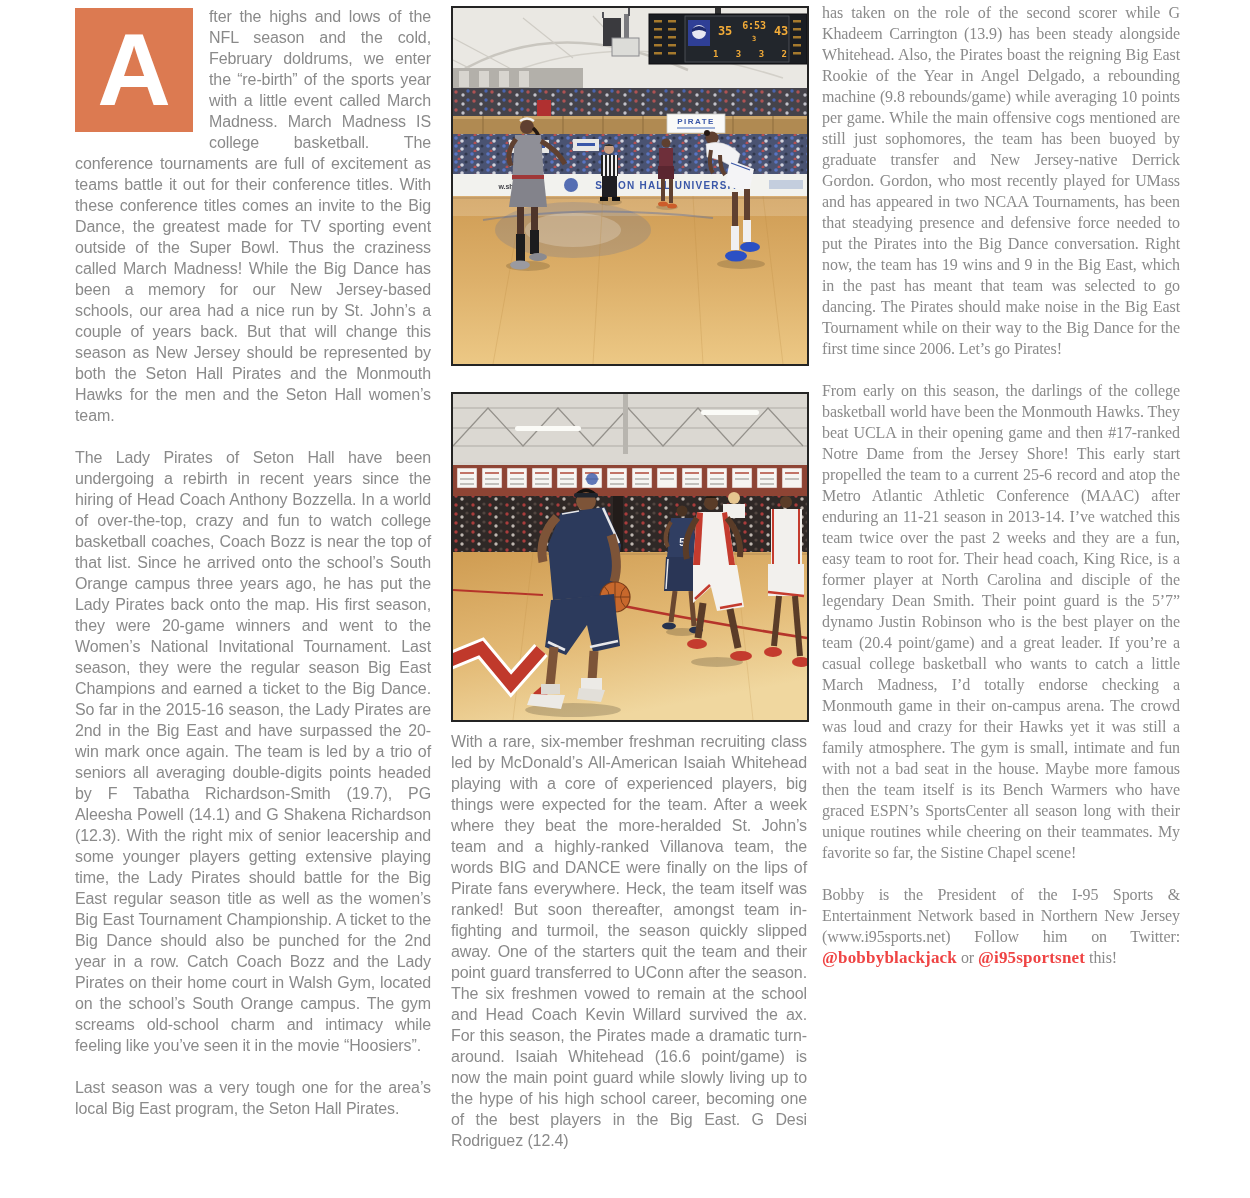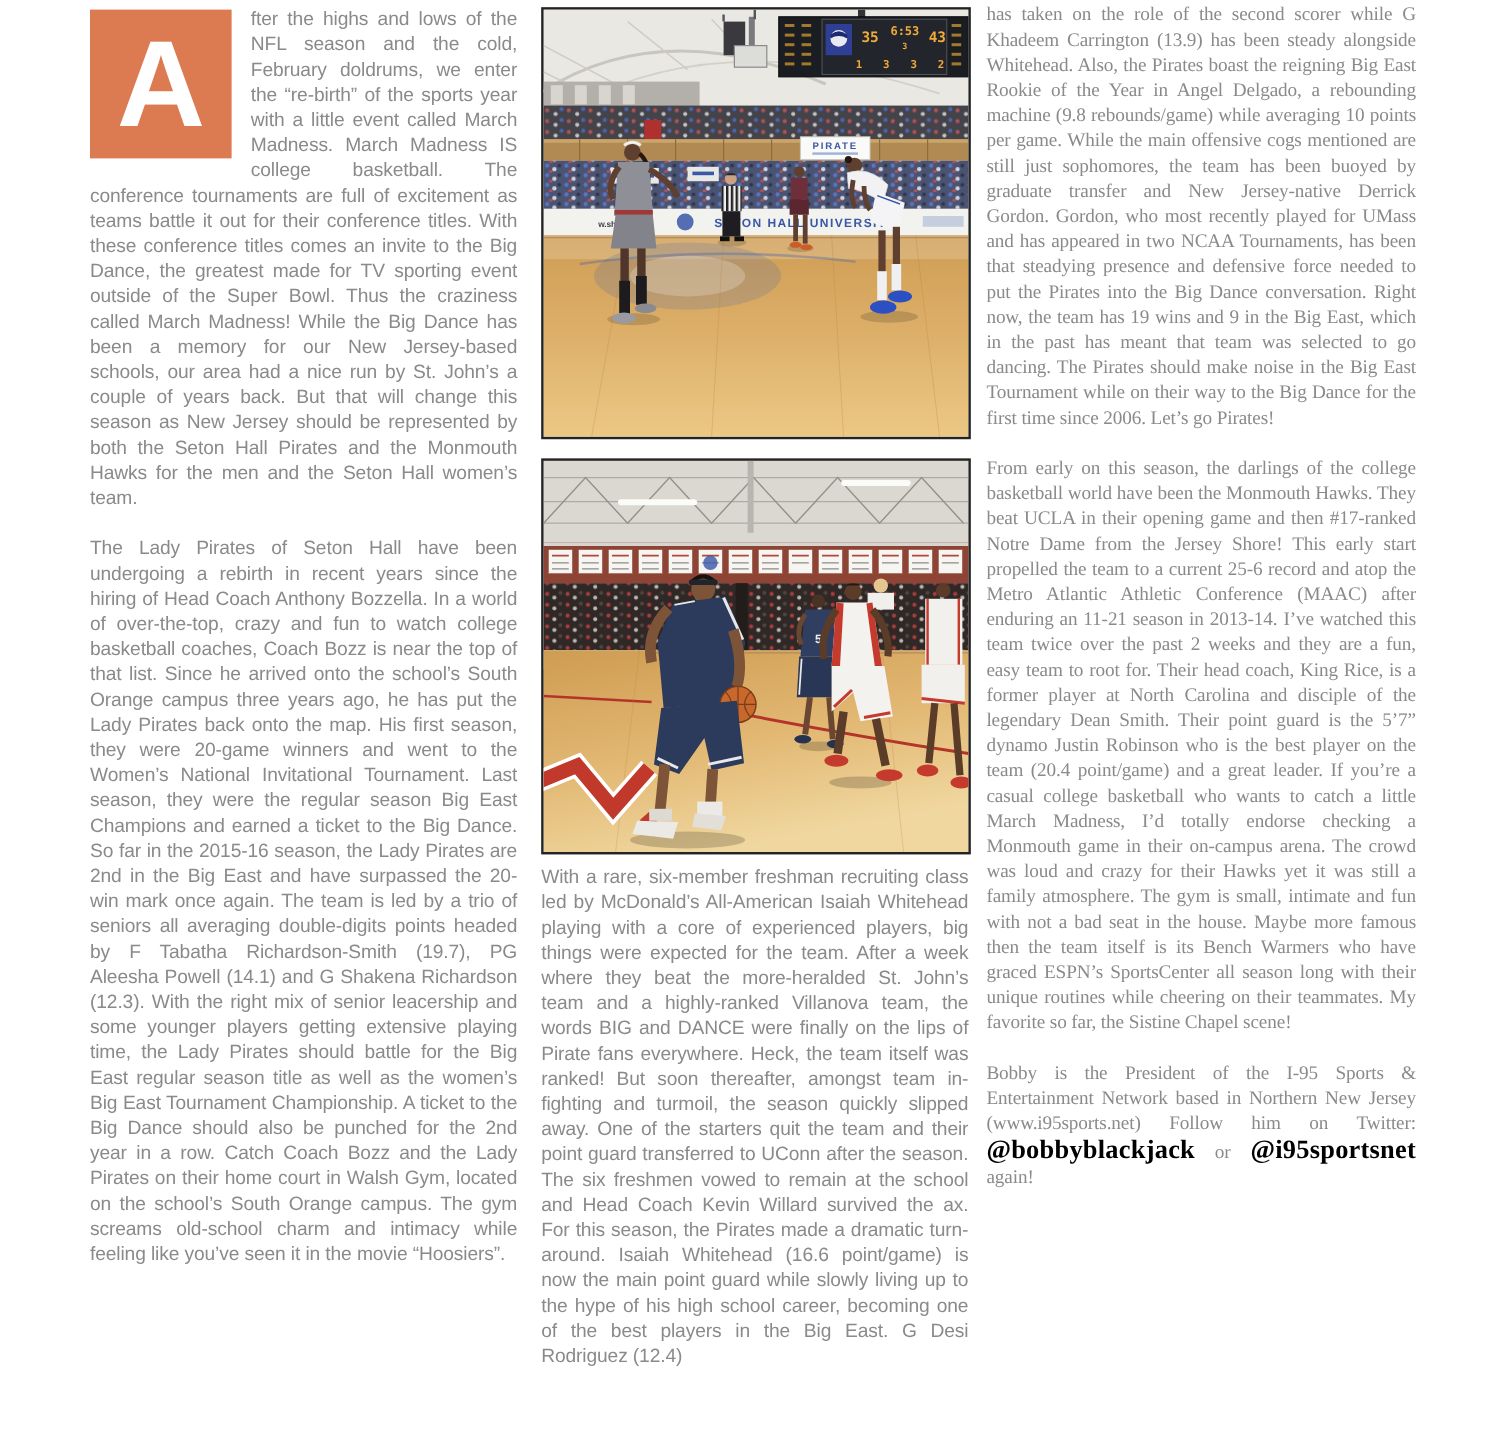--- a/index.html
+++ b/index.html
@@ -17,35 +17,36 @@
   .col p { margin:0 0 21px 0; }
   .dropcap {
     float:left; width:118px; height:124px; margin:2px 16px 3px 0;
     background:#dc7a51; color:#ffffff; display:block;
     font-size:102px; font-weight:bold; line-height:124px; text-align:center;
   }
   .photo-frame {
     display:block; width:354px; border:2px solid #242424; background:#d9d6d0;
   }
   .photo-frame svg { display:block; }
-  #photo-top-frame { margin-bottom:16px; }
+  #photo-top-frame { margin-bottom:26px; }
   #photo-bottom-frame { margin-bottom:9px; }
-  .bio b { color:#000000; font-size:22px; letter-spacing:0.2px; }
+  .bio b { color:#ef4444; font-size:17px; letter-spacing:0.2px; }
   .sb-num { font-family:"DejaVu Sans Mono", monospace; fill:#f2ab38; font-weight:bold; }
 </style>
 </head>
 <body>
 
 <div class="page">
 
   <div class="col" id="col1">
     <p>
       <span class="dropcap">A</span><span>fter the highs and lows of the NFL season and the cold, February doldrums, we enter the “re-birth” of the sports year with a little event called March Madness. March Madness IS college basketball. The conference tournaments are full of excitement as teams battle it out for their conference titles. With these conference titles comes an invite to the Big Dance, the greatest made for TV sporting event outside of the Super Bowl. Thus the craziness called March Madness! While the Big Dance has been a memory for our New Jersey-based schools, our area had a nice run by St. John’s a couple of years back. But that will change this season as New Jersey should be represented by both the Seton Hall Pirates and the Monmouth Hawks for the men and the Seton Hall women’s team.</span>
     </p>
     <p>The Lady Pirates of Seton Hall have been undergoing a rebirth in recent years since the hiring of Head Coach Anthony Bozzella. In a world of over-the-top, crazy and fun to watch college basketball coaches, Coach Bozz is near the top of that list. Since he arrived onto the school’s South Orange campus three years ago, he has put the Lady Pirates back onto the map. His first season, they were 20-game winners and went to the Women’s National Invitational Tournament. Last season, they were the regular season Big East Champions and earned a ticket to the Big Dance. So far in the 2015-16 season, the Lady Pirates are 2nd in the Big East and have surpassed the 20-win mark once again. The team is led by a trio of seniors all averaging double-digits points headed by F Tabatha Richardson-Smith (19.7), PG Aleesha Powell (14.1) and G Shakena Richardson (12.3). With the right mix of senior leacership and some younger players getting extensive playing time, the Lady Pirates should battle for the Big East regular season title as well as the women’s Big East Tournament Championship. A ticket to the Big Dance should also be punched for the 2nd year in a row. Catch Coach Bozz and the Lady Pirates on their home court in Walsh Gym, located on the school’s South Orange campus. The gym screams old-school charm and intimacy while feeling like you’ve seen it in the movie “Hoosiers”.</p>
+    <p>Last season was a very tough one for the area’s local Big East program, the Seton Hall Pirates.</p>
   </div>
 
   <div class="col" id="col2">
 
     <span class="photo-frame" id="photo-top-frame">
     <svg width="354" height="356" viewBox="0 0 354 356" xmlns="http://www.w3.org/2000/svg">
       <defs>
         <linearGradient id="wood1" x1="0" y1="0" x2="0" y2="1">
           <stop offset="0" stop-color="#cf9c54"></stop>
               <stop offset="0.5" stop-color="#ddb06a"></stop>
@@ -376,16 +377,16 @@
       </g>
     </svg>
     </span>
 
     <p>With a rare, six-member freshman recruiting class led by McDonald’s All-American Isaiah Whitehead playing with a core of experienced players, big things were expected for the team. After a week where they beat the more-heralded St. John’s team and a highly-ranked Villanova team, the words BIG and DANCE were finally on the lips of Pirate fans everywhere. Heck, the team itself was ranked! But soon thereafter, amongst team in-fighting and turmoil, the season quickly slipped away. One of the starters quit the team and their point guard transferred to UConn after the season. The six freshmen vowed to remain at the school and Head Coach Kevin Willard survived the ax. For this season, the Pirates made a dramatic turn-around. Isaiah Whitehead (16.6 point/game) is now the main point guard while slowly living up to the hype of his high school career, becoming one of the best players in the Big East. G Desi Rodriguez (12.4)</p>
   </div>
 
   <div class="col" id="col3">
     <p>has taken on the role of the second scorer while G Khadeem Carrington (13.9) has been steady alongside Whitehead. Also, the Pirates boast the reigning Big East Rookie of the Year in Angel Delgado, a rebounding machine (9.8 rebounds/game) while averaging 10 points per game. While the main offensive cogs mentioned are still just sophomores, the team has been buoyed by graduate transfer and New Jersey-native Derrick Gordon. Gordon, who most recently played for UMass and has appeared in two NCAA Tournaments, has been that steadying presence and defensive force needed to put the Pirates into the Big Dance conversation. Right now, the team has 19 wins and 9 in the Big East, which in the past has meant that team was selected to go dancing. The Pirates should make noise in the Big East Tournament while on their way to the Big Dance for the first time since 2006. Let’s go Pirates!</p>
     <p>From early on this season, the darlings of the college basketball world have been the Monmouth Hawks. They beat UCLA in their opening game and then #17-ranked Notre Dame from the Jersey Shore! This early start propelled the team to a current 25-6 record and atop the Metro Atlantic Athletic Conference (MAAC) after enduring an 11-21 season in 2013-14. I’ve watched this team twice over the past 2 weeks and they are a fun, easy team to root for. Their head coach, King Rice, is a former player at North Carolina and disciple of the legendary Dean Smith. Their point guard is the 5’7” dynamo Justin Robinson who is the best player on the team (20.4 point/game) and a great leader. If you’re a casual college basketball who wants to catch a little March Madness, I’d totally endorse checking a Monmouth game in their on-campus arena. The crowd was loud and crazy for their Hawks yet it was still a family atmosphere. The gym is small, intimate and fun with not a bad seat in the house. Maybe more famous then the team itself is its Bench Warmers who have graced ESPN’s SportsCenter all season long with their unique routines while cheering on their teammates. My favorite so far, the Sistine Chapel scene!</p>
-    <p class="bio"><span>Bobby is the President of the I-95 Sports &amp; Entertainment Network based in Northern New Jersey (www.i95sports.net) Follow him on Twitter: </span><b>@bobbyblackjack</b><span> or </span><b>@i95sportsnet</b><span> again!</span></p>
+    <p class="bio"><span>Bobby is the President of the I-95 Sports &amp; Entertainment Network based in Northern New Jersey (www.i95sports.net) Follow him on Twitter: </span><b>@bobbyblackjack</b><span> or </span><b>@i95sportsnet</b><span> this!</span></p>
   </div>
 
 </div>
 
 </body></html>

